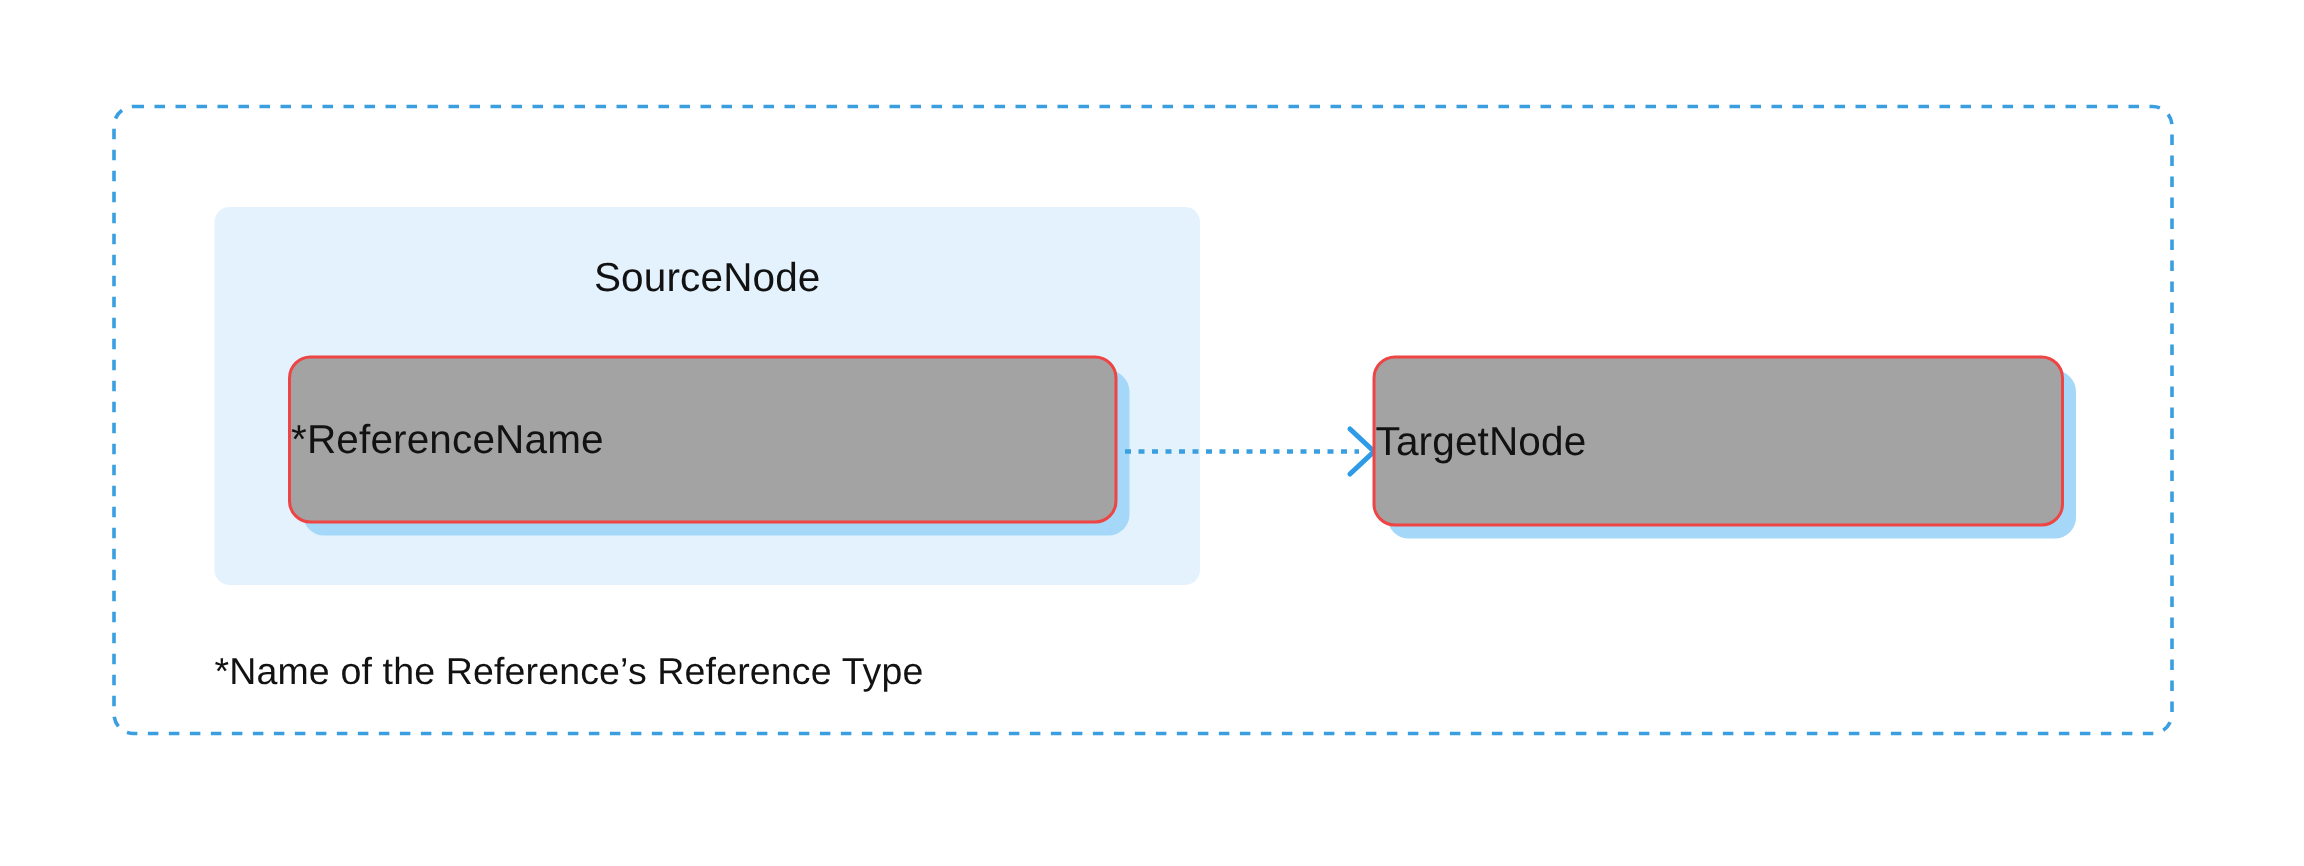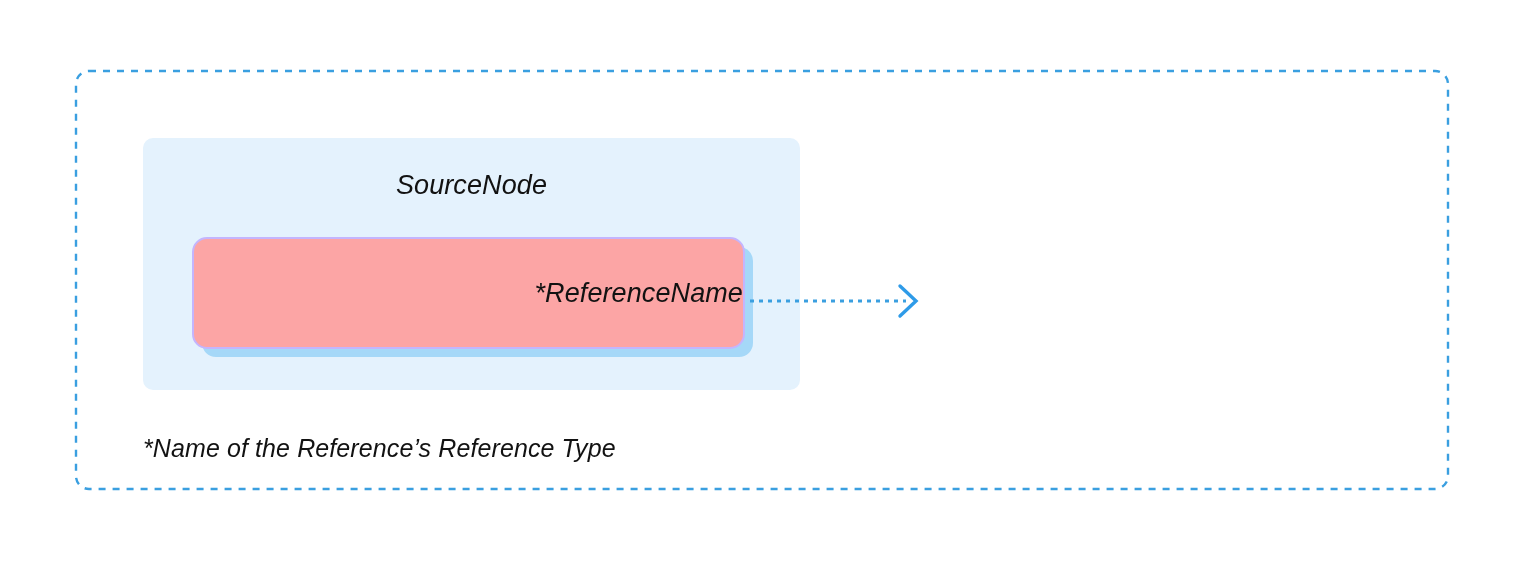--- a/index.html
+++ b/index.html
@@ -10,21 +10,20 @@
     background: #ffffff;
     font-family: "Liberation Sans", sans-serif;
     overflow: hidden;
   }
 
   #stage {
     position: relative;
     width: 1536px;
     height: 577px;
     background: #ffffff;
-    font-style: italic;
   }
 
   
   .dashed-container {
     position: absolute;
     left: 75px;
     top: 70px;
     width: 1374px;
     height: 420px;
     border-radius: 14px;
@@ -56,27 +55,27 @@
     text-align: center;
     font-size: 27px;
     color: #121212;
     letter-spacing: 0.1px;
     line-height: 1;
   }
 
   
   .node-card {
     position: absolute;
-    background: #fca5a5;
-    border: 2px solid #c4b5fd;
+    background: #a3a3a3;
+    border: 2px solid #ef4444;
     border-radius: 15px;
     box-shadow: 9px 9px 0 -1px #a5d8f8;
     display: flex;
     align-items: center;
-    justify-content: flex-end;
+    justify-content: flex-start;
   }
 
   .node-card-label {
     font-size: 27px;
     color: #121212;
     letter-spacing: 0.1px;
     line-height: 1;
     white-space: nowrap;
   }
 
@@ -135,16 +134,19 @@
     <span class="node-card-label">*ReferenceName</span>
   </div>
 
   <div class="connector">
     <svg viewBox="0 0 180 54" preserveAspectRatio="none">
       <line x1="2" y1="27" x2="158" y2="27" stroke="#3a9fe0" stroke-width="3" stroke-dasharray="4 5" stroke-linecap="butt"></line>
       <polyline points="152,12 168,27 152,42" fill="none" stroke="#2e9be8" stroke-width="3.4" stroke-linecap="round" stroke-linejoin="miter"></polyline>
     </svg>
   </div>
 
+  <div class="node-card target-card">
+    <span class="node-card-label">TargetNode</span>
+  </div>
 
   <div class="caption">*Name of the Reference’s Reference Type</div>
 
 </div>
 
 </body></html>

